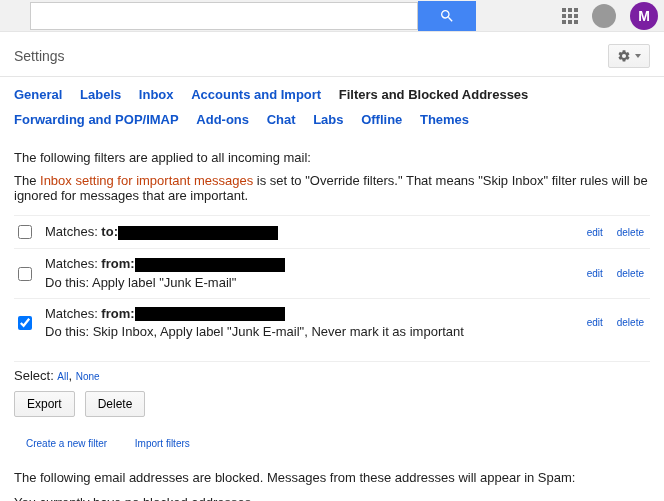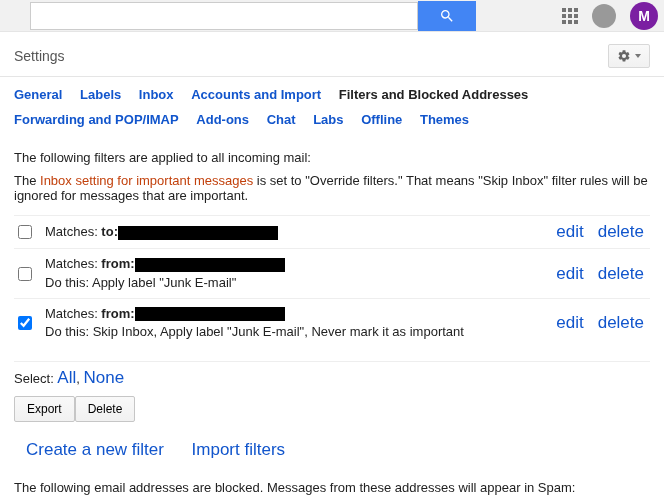--- a/index.html
+++ b/index.html
@@ -68,23 +68,23 @@
   .filter-row {
     display: flex;
     align-items: center;
     border-top: 1px solid #eee;
     padding: 6px 0;
     gap: 10px;
   }
   .filter-body { flex: 1; font-size: 13px; line-height: 1.4; }
   .blackout { display: inline-block; background: #000; height: 14px; vertical-align: middle; }
   .row-links { display: flex; gap: 14px; padding-right: 6px; }
-  .link { color: #1155cc; text-decoration: none; cursor: pointer; font-size: 17px; }
+  .link { color: #1155cc; text-decoration: none; cursor: pointer; font-size: 10px; }
   .select-line { border-top: 1px solid #eee; padding-top: 6px; margin-top: 14px; }
-  .btn-row { margin: 8px 0 4px 0; display: flex; }
+  .btn-row { margin: 8px 0 4px 0; display: flex; gap: 10px; }
   .btn {
     border: 1px solid #c6c6c6;
     background: linear-gradient(#f9f9f9,#f1f1f1);
     padding: 5px 12px;
     font-size: 12px;
     border-radius: 2px;
     cursor: pointer;
   }
   .center-links { text-align: left; padding: 14px 0 10px 0; }
   .center-links .link { margin: 0 12px; }

